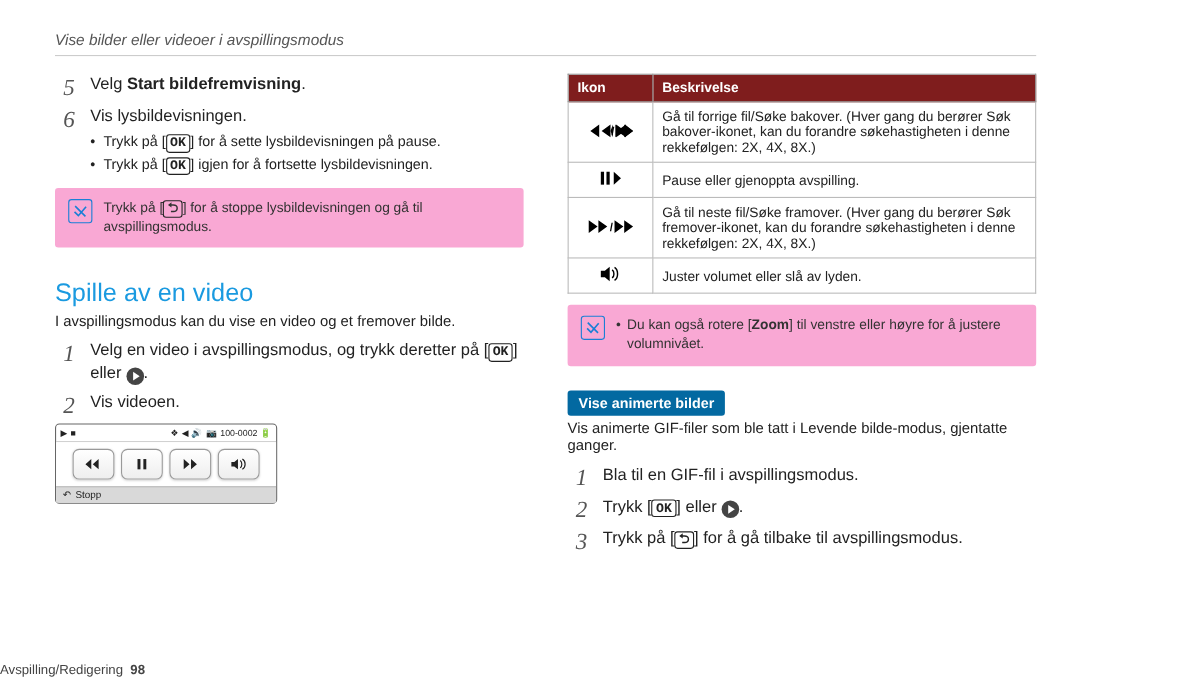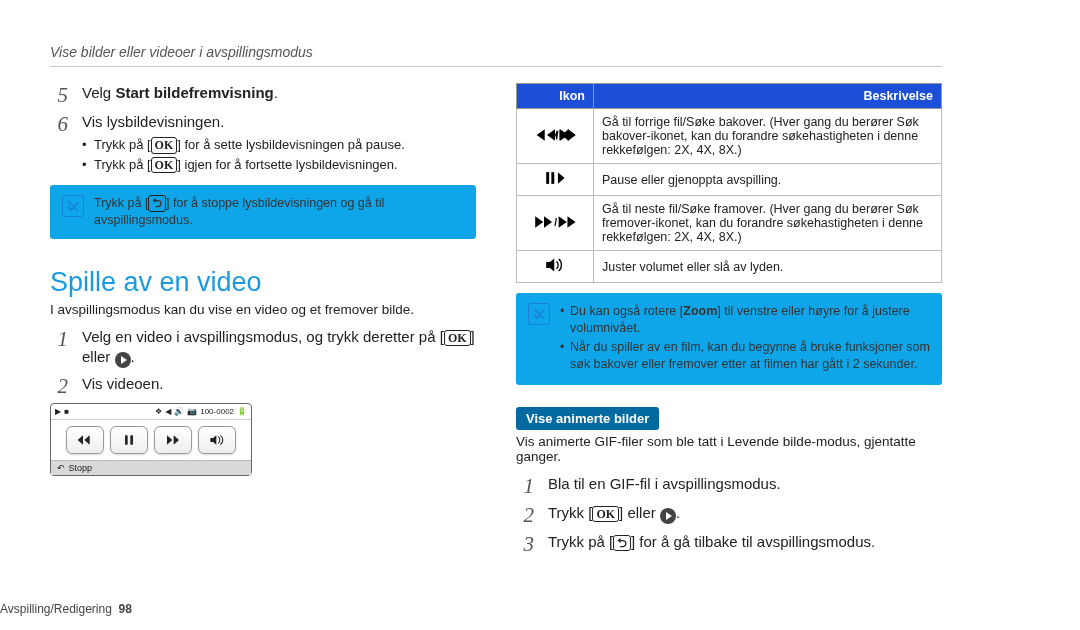--- a/index.html
+++ b/index.html
@@ -1,40 +1,40 @@
 <!DOCTYPE html>
 <html><head>
 <meta charset="utf-8">
 <style>
   html,body{margin:0;padding:0;font-family:"Segoe UI",Arial,sans-serif;color:#222;font-size:14px;background:#fff;width:1080px;height:630px}
-  .page{box-sizing:border-box;padding:44px 50px 20px 50px;width:992px;height:630px;position:relative}
+  .page{box-sizing:border-box;padding:28px 50px 20px 50px;width:992px;height:630px;position:relative}
   .breadcrumb{color:#555;font-style:italic;font-size:14px;border-bottom:1px solid #ccc;padding-bottom:6px;margin-bottom:16px}
   .cols{display:flex;gap:40px}
   .col{flex:1;min-width:0}
   .num-list{list-style:none;margin:0;padding:0}
   .num-list>li{display:flex;gap:14px;margin-bottom:6px;font-size:15px;line-height:1.35}
   .num-list .num{font-style:italic;color:#555;font-size:21px;font-family:Georgia,serif;width:18px;text-align:right;flex-shrink:0;line-height:1;margin-top:2px}
   .num-list .body{flex:1}
   .bold{font-weight:700}
   .sub-bullets{list-style:none;margin:4px 0 0 0;padding:0;font-size:13px;color:#222}
   .sub-bullets li{position:relative;padding-left:12px;margin-bottom:2px}
   .sub-bullets li:before{content:"•";position:absolute;left:0}
-  .note-box{display:flex;gap:10px;background:#0ea5e9;border-radius:3px;padding:10px 12px;font-size:12.5px;color:#333;margin:10px 0}
+  .note-box{display:flex;gap:10px;background:#f9a8d4;border-radius:3px;padding:10px 12px;font-size:12.5px;color:#333;margin:10px 0}
   .note-icon{width:20px;height:20px;border:1.5px solid #1a7fd6;border-radius:3px;color:#1a7fd6;display:flex;align-items:center;justify-content:center;font-weight:700;font-size:14px;flex-shrink:0}
   .note-icon svg{width:14px;height:14px}
   .note-content{flex:1;line-height:1.35}
   .note-content ul{list-style:none;margin:0;padding:0}
   .note-content ul li{position:relative;padding-left:10px;margin-bottom:2px}
   .note-content ul li:before{content:"•";position:absolute;left:0}
-  h2.section{color:#1a9ae0;font-weight:400;font-size:27px;margin:28px 0 4px 0}
+  h2.section{color:#1a9ae0;font-weight:400;font-size:23px;margin:28px 0 4px 0}
   .intro{font-size:13.5px;margin:0 0 10px 0}
   .play-circle{display:inline-flex;width:16px;height:16px;border-radius:50%;background:#444;align-items:center;justify-content:center;vertical-align:-2px}
   .play-circle:before{content:"";border-left:6px solid #fff;border-top:4px solid transparent;border-bottom:4px solid transparent;margin-left:2px}
   table.icon-table{width:100%;border-collapse:collapse;font-size:12.5px}
-  table.icon-table th{background:#1d4ed8;color:#fff;text-align:right;padding:5px 8px;font-weight:700;border:1px solid #999}
+  table.icon-table th{background:#7f1d1d;color:#fff;text-align:left;padding:5px 8px;font-weight:700;border:1px solid #999}
   table.icon-table td{padding:6px 8px;border:1px solid #bbb;vertical-align:middle}
   table.icon-table td.ic{text-align:center;width:60px}
   .ic svg{width:44px;height:16px}
   .ic.single svg{width:22px;height:16px}
   .pill{display:inline-block;background:#0369a1;color:#fff;font-weight:700;font-size:13px;padding:4px 10px;border-radius:3px;margin:12px 0 4px 0}
   .figwrap{display:flex;align-items:flex-start;gap:10px;margin-top:6px}
   .vidframe{border:1px solid #666;width:200px;border-radius:4px;background:#fff;font-size:10px}
   .vf-top{display:flex;justify-content:space-between;align-items:center;padding:3px 4px;border-bottom:1px solid #ccc;font-size:8px;color:#222}
   .vf-top .seg{display:flex;gap:3px;align-items:center}
   .vf-screen{height:96px;position:relative;background:#fff;overflow:hidden}
@@ -44,21 +44,21 @@
   .silhouette{position:absolute;left:50%;bottom:0;transform:translateX(-50%)}
   .silhouette svg{width:56px;height:70px}
   .vf-ctrls{display:flex;gap:6px;justify-content:center;padding:6px;background:#fff}
   .vf-btn{width:36px;height:26px;border:1px solid #999;border-radius:6px;background:linear-gradient(#fff,#eee);display:flex;align-items:center;justify-content:center;box-shadow:0 1px 2px rgba(0,0,0,.15)}
   .vf-btn svg{width:16px;height:14px;fill:#222}
   .vf-foot{background:#d9d9d9;padding:2px 6px;font-size:9px;display:flex;align-items:center;gap:4px;border-top:1px solid #bbb}
   .callout{font-size:12.5px;color:#333;line-height:1.3}
   .callout-line{width:28px;height:1px;background:#e79a45;margin:6px 0 2px -6px}
   .footer{position:absolute;bottom:14px;left:0;right:0;text-align:left;font-size:12px;color:#444}
   .footer .pn{font-weight:700}
-  .kbd{font-weight:700;font-family:Liberation Serif, serif;border:1.3px solid #222;border-radius:3px;padding:0 3px;font-size:12px;display:inline-block;line-height:1.2}
+  .kbd{font-weight:700;font-family:Liberation Mono, monospace;border:1.3px solid #222;border-radius:3px;padding:0 3px;font-size:12px;display:inline-block;line-height:1.2}
 </style>
 </head>
 <body>
 
 <div class="page">
   <div class="breadcrumb">Vise bilder eller videoer i avspillingsmodus</div>
   <div class="cols">
 
     <div class="col">
       <ol class="num-list">
@@ -199,21 +199,20 @@
 
       <div class="note-box">
         <span class="note-icon">
           <svg viewBox="0 0 24 24" fill="none" stroke="#1a7fd6" stroke-width="2.5">
               <path d="M4 4l16 16M3 13l6 6L21 5"></path>
             </svg>
         </span>
         <div class="note-content">
             <ul>
           <li>Du kan også rotere [<span class="bold">Zoom</span>] til venstre eller høyre for å justere volumnivået.</li>
-          <li>Når du spiller av en film, kan du begynne å bruke funksjoner som søk bakover eller fremover etter at filmen har gått i 2 sekunder.</li>
         </ul>
           </div>
       </div>
 
       <div class="pill">Vise animerte bilder</div>
       <p class="intro">Vis animerte GIF-filer som ble tatt i Levende bilde-modus, gjentatte ganger.</p>
 
       <ol class="num-list">
         <li>
             <span class="num">1</span>

